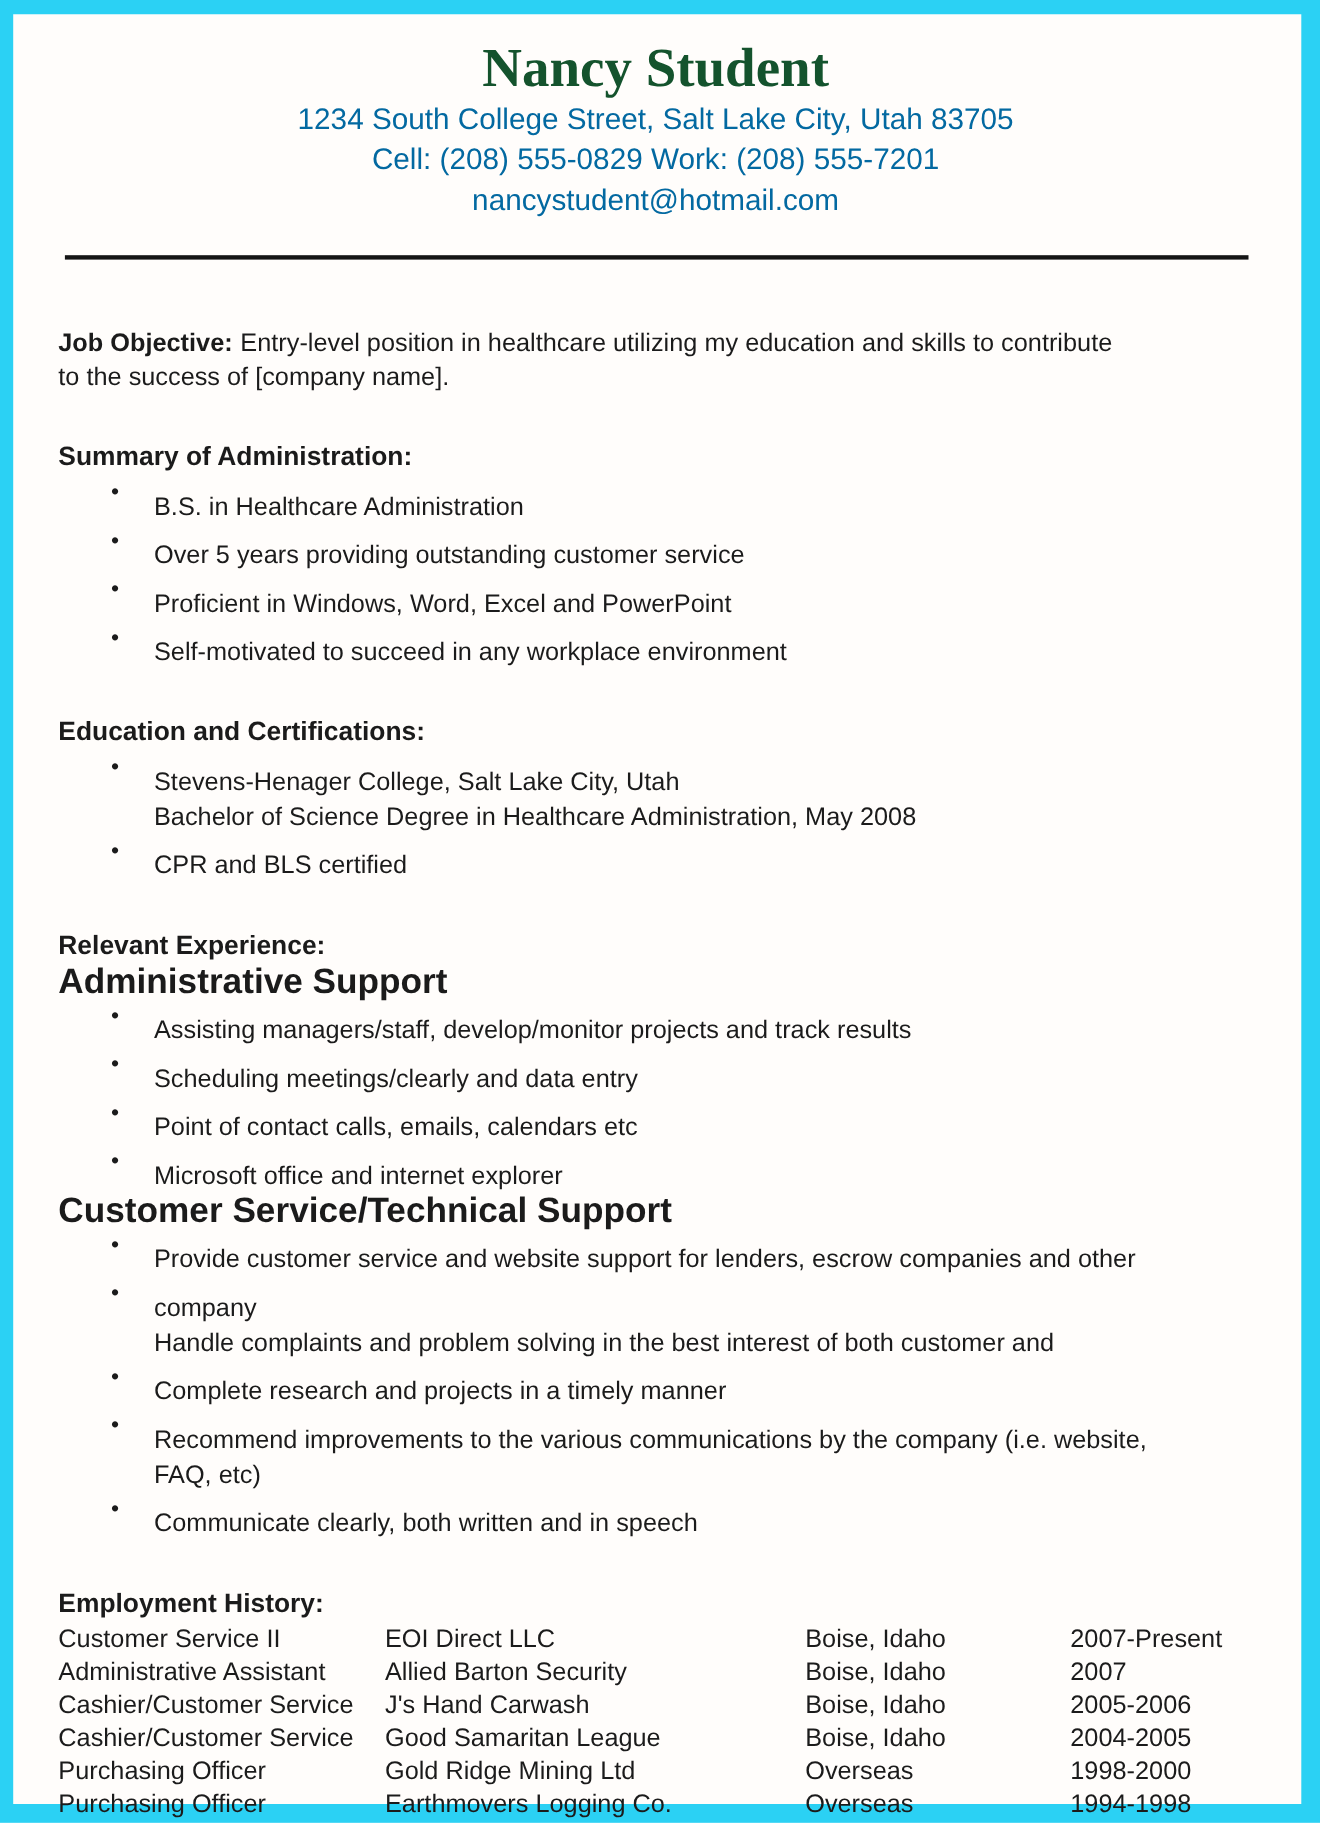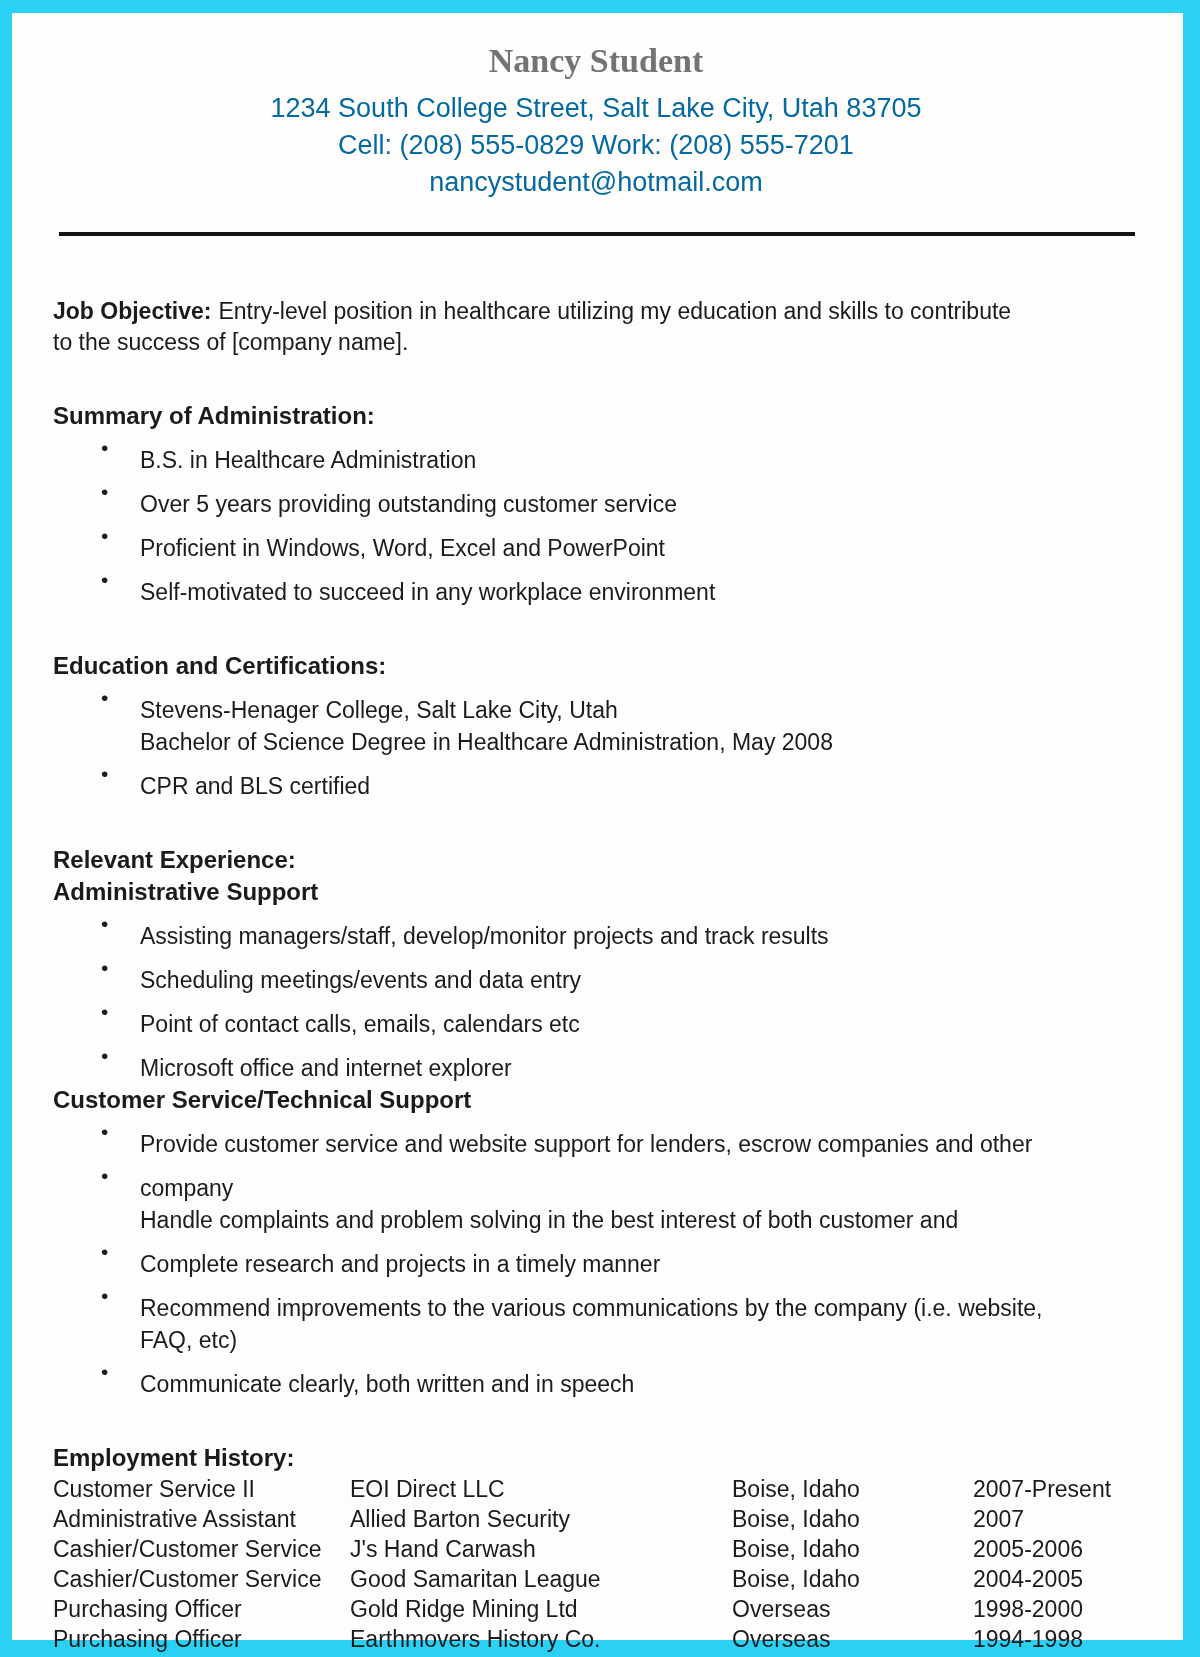--- a/index.html
+++ b/index.html
@@ -22,24 +22,24 @@
     box-sizing: border-box;
     height: 100%;
     padding: 22px 44px 0 41px;
   }
 
   
   .res-header { text-align: center; }
   .name {
     font-family: "Liberation Serif", serif;
     font-weight: bold;
-    font-size: 34px;
+    font-size: 50px;
     line-height: 52px;
     margin: 0;
-    color: #737373;
+    color: #14532d;
   }
   .contact {
     margin-top: 6px;
     font-size: 27px;
     line-height: 31px;
     color: #0369a1;
   }
   .rule {
     height: 4px;
     background: #151515;
@@ -56,21 +56,21 @@
   .line { display: block; }
 
   .sec-heading {
     margin: 42px 0 0 0;
     font-size: 24px;
     line-height: 32px;
     font-weight: bold;
   }
   .sub-heading {
     margin: 0;
-    font-size: 24px;
+    font-size: 32px;
     line-height: 32px;
     font-weight: bold;
   }
 
   ul.blist {
     list-style: none;
     margin: 0; padding: 0 0 0 48px;
     font-size: 23px;
     line-height: 32px;
   }
@@ -160,21 +160,21 @@
     <ul class="blist">
       <li>
         <span class="marker">•</span>
         <span class="btext">
             <span class="bline">Assisting managers/staff, develop/monitor projects and track results</span>
           </span>
       </li>
       <li>
         <span class="marker">•</span>
         <span class="btext">
-            <span class="bline">Scheduling meetings/events and data entry</span>
+            <span class="bline">Scheduling meetings/clearly and data entry</span>
           </span>
       </li>
       <li>
         <span class="marker">•</span>
         <span class="btext">
             <span class="bline">Point of contact calls, emails, calendars etc</span>
           </span>
       </li>
       <li>
         <span class="marker">•</span>
@@ -241,19 +241,19 @@
       <div class="cell">Good Samaritan League</div>
       <div class="cell">Boise, Idaho</div>
       <div class="cell">2004-2005</div>
 
       <div class="cell">Purchasing Officer</div>
       <div class="cell">Gold Ridge Mining Ltd</div>
       <div class="cell">Overseas</div>
       <div class="cell">1998-2000</div>
 
       <div class="cell">Purchasing Officer</div>
-      <div class="cell">Earthmovers History Co.</div>
+      <div class="cell">Earthmovers Logging Co.</div>
       <div class="cell">Overseas</div>
       <div class="cell">1994-1998</div>
     </div>
 
   </div>
 </div>
 
 </body></html>

